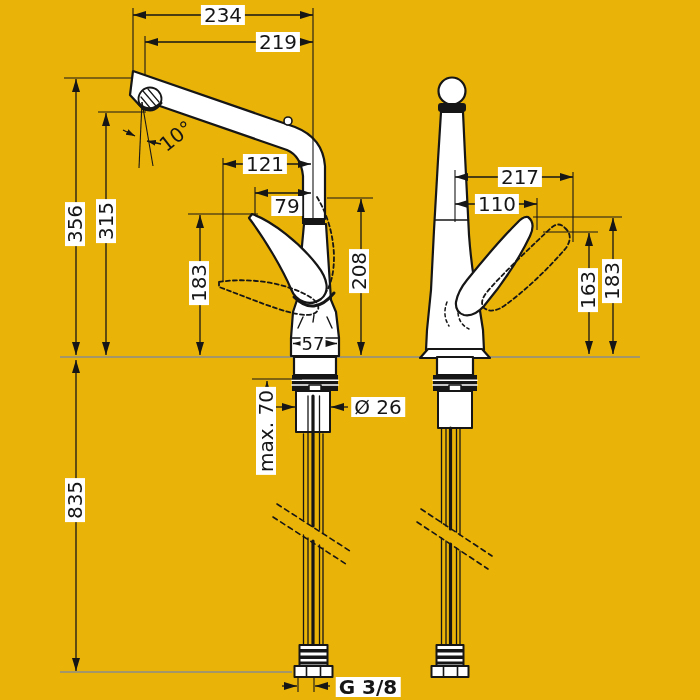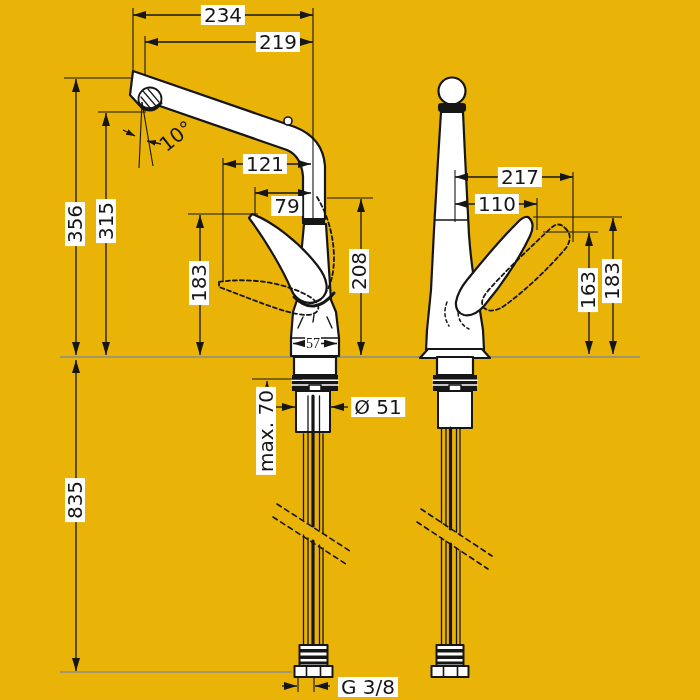--- a/index.html
+++ b/index.html
@@ -3,21 +3,21 @@
 <meta charset="utf-8">
 <style>
   html,body{margin:0;padding:0;background:#fff;}
   .canvas{position:relative;width:700px;height:700px;background:#eab308;overflow:hidden;
           font-family:"DejaVu Sans","Liberation Sans",sans-serif;}
   .canvas svg{position:absolute;left:0;top:0;}
   .dim{position:absolute;font-size:20px;line-height:1;color:#161616;background:#ffffff;
        padding:0 3px;white-space:nowrap;transform:translate(-50%,-50%);}
   .rot{transform:translate(-50%,-50%) rotate(-90deg);}
   .ang{transform:translate(-50%,-50%) rotate(-38deg);background:transparent;}
-  .small{font-size:14px;padding:0 1px;font-family:Liberation Serif, serif;}
+  .small{font-size:18px;padding:0 1px;}
 </style>
 </head>
 <body>
 
 <div class="canvas">
 
 <svg width="700" height="700" viewBox="0 0 700 700">
   <defs>
     <marker id="arr" markerUnits="userSpaceOnUse" markerWidth="14" markerHeight="9" refX="13" refY="4" orient="auto-start-reverse">
       <path d="M0,0 L13,4 L0,8 Z" fill="#161616"></path>
@@ -201,21 +201,21 @@
 <div class="dim" style="left:230px;top:42px;margin-left:48px;">219</div>
 <div class="dim ang" style="left:176px;top:136px;">10°</div>
 <div class="dim" style="left:265px;top:164px;">121</div>
 <div class="dim" style="left:287px;top:206px;">79</div>
 <div class="dim rot" style="left:75px;top:224px;">356</div>
 <div class="dim rot" style="left:106px;top:221px;">315</div>
 <div class="dim rot" style="left:199px;top:283px;">183</div>
 <div class="dim rot" style="left:359px;top:271px;">208</div>
 <div class="dim small" style="left:313px;top:344px;">57</div>
 <div class="dim rot" style="left:266px;top:431px;">max. 70</div>
-<div class="dim" style="left:378px;top:407px;">Ø 51</div>
+<div class="dim" style="left:378px;top:407px;">Ø 26</div>
 <div class="dim rot" style="left:75px;top:500px;">835</div>
-<div class="dim" style="left:368px;top:687px;">G 3/8</div>
+<div class="dim" style="left:368px;top:687px;font-weight:bold;">G 3/8</div>
 <div class="dim" style="left:520px;top:177px;">217</div>
 <div class="dim" style="left:497px;top:204px;">110</div>
 <div class="dim rot" style="left:588px;top:290px;">163</div>
 <div class="dim rot" style="left:612px;top:281px;">183</div>
 
 </div>
 
 </body></html>

